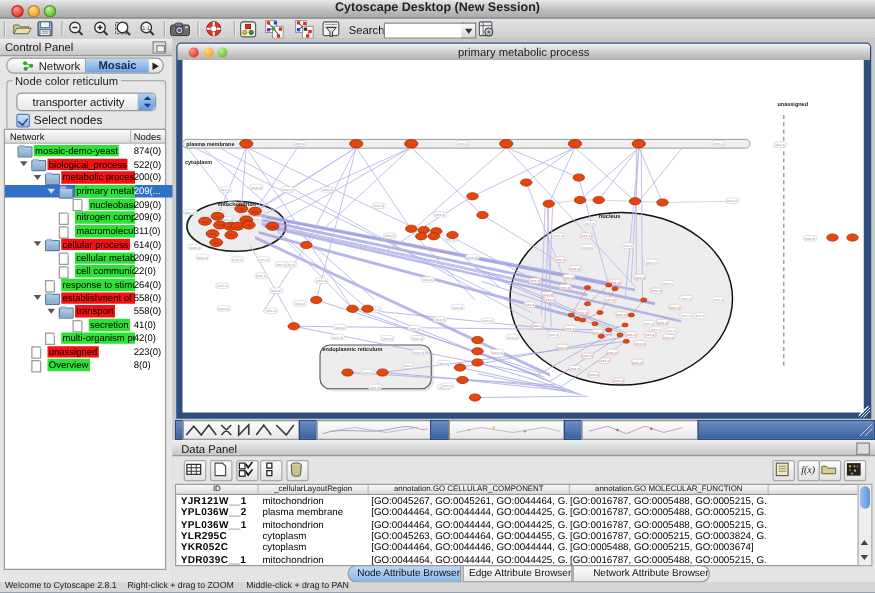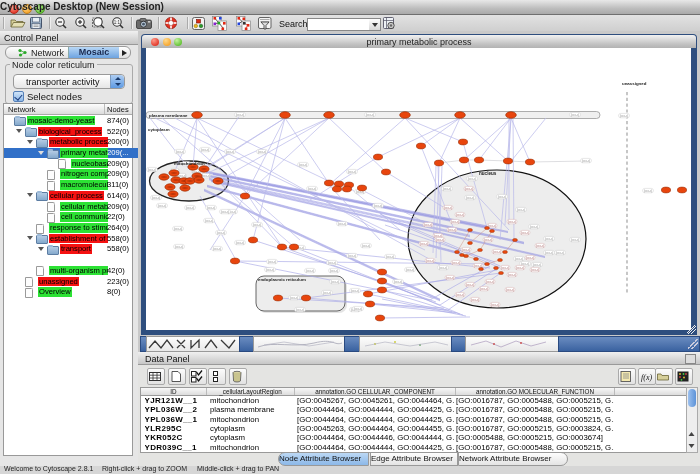--- a/index.html
+++ b/index.html
@@ -4,33 +4,33 @@
 <style>
 html,body{margin:0;padding:0;}
 body{width:700px;height:474px;position:relative;overflow:hidden;font-family:"Liberation Sans",sans-serif;background:#ccc;}
 .abs{position:absolute;}
 
 #titlebar{left:0;top:0;width:700px;height:14px;background:linear-gradient(#e8e8e8,#bdbdbd 60%,#a9a9a9);border-bottom:1px solid #6f6f6f;}
 .tl{position:absolute;top:3.5px;width:8px;height:8px;border-radius:50%;}
 #titlebar .t1{left:9px;background:radial-gradient(circle at 35% 30%,#ff9a8a,#e33d2e 70%);border:0.5px solid #b5281c;}
 #titlebar .t2{left:22px;background:radial-gradient(circle at 35% 30%,#ffd88a,#f6a832 70%);border:0.5px solid #c07f1d;}
 #titlebar .t3{left:35px;background:radial-gradient(circle at 35% 30%,#c4f2a0,#67c43a 70%);border:0.5px solid #4d942a;}
-#titlebar .tt{position:absolute;left:0;right:0;top:1px;font-size:10px;font-weight:bold;color:#222;}
+#titlebar .tt{position:absolute;left:0;right:0;top:1px;text-align:center;font-size:10px;font-weight:bold;color:#222;}
 
 #toolbar{left:0;top:15px;width:700px;height:16px;background:linear-gradient(#e2e2e2,#cfcfcf);border-bottom:1px solid #9b9b9b;}
 .sep{position:absolute;top:2px;height:12px;width:1px;background:#aaa;border-right:1px solid #eee;}
 .ticon{position:absolute;top:1px;}
 #searchlbl{position:absolute;left:279px;top:4px;font-size:9px;color:#111;}
 #searchbox{position:absolute;left:307px;top:2.5px;width:62px;height:11px;background:#fff;border:1px solid #888;}
 #searchbtn{position:absolute;left:369px;top:2.5px;width:11px;height:11px;background:linear-gradient(#fdfdfd,#d6d6d6);border:1px solid #888;border-left:none;}
 #searchbtn:after{content:"";position:absolute;left:2.5px;top:4px;border-left:3px solid transparent;border-right:3px solid transparent;border-top:4px solid #333;}
 
 
 #cpanel{left:0;top:31px;width:138px;height:435px;background:#e6e6e6;}
-#cphead{position:absolute;left:0;top:0;width:138px;height:13px;background:linear-gradient(#f0f0f0,#c6c6c6);border-bottom:1px solid #999;padding-left:28px;}
+#cphead{position:absolute;left:0;top:0;width:138px;height:13px;background:linear-gradient(#f0f0f0,#c6c6c6);border-bottom:1px solid #999;}
 #cphead span{position:absolute;left:4px;top:2px;font-size:9px;color:#111;}
 #cpfloat{position:absolute;right:5px;top:2px;width:9px;height:8px;border:1px solid #888;background:#ddd;}
 #cpfloat:after{content:"";position:absolute;left:2px;top:1.5px;width:5px;height:4px;border:1px solid #888;background:#eee;}
 #tabbar{position:absolute;left:5px;top:15px;width:124px;height:11px;border:1px solid #9a9a9a;border-radius:6px;background:linear-gradient(#fff,#e0e0e0);}
 #tabmosaic{position:absolute;left:62px;top:0px;width:50px;height:11px;background:linear-gradient(#b8d7f5,#6da3e0);border-left:1px solid #8aa;text-align:center;font-size:9px;font-weight:bold;color:#1a2a50;line-height:11px;}
 #tabnet{position:absolute;left:25px;top:1px;font-size:9px;color:#222;}
 #tabarrow{position:absolute;right:3px;top:2.5px;width:0;height:0;border-top:3.2px solid transparent;border-bottom:3.2px solid transparent;border-left:5px solid #222;}
 #groupbox{position:absolute;left:5px;top:33px;width:126px;height:38px;border:1px solid #aaa;border-radius:3px;}
 #grouplbl{position:absolute;left:4px;top:-5px;background:#e6e6e6;padding:0 2px;font-size:9px;color:#222;}
 #combo{position:absolute;left:7px;top:9px;width:110px;height:13px;border:1px solid #999;border-radius:4px;background:linear-gradient(#fff,#e6e6e6);}
@@ -86,21 +86,21 @@
 .dbtn{position:absolute;top:3px;width:16px;height:15px;border:1px solid #aaa;border-radius:2px;background:linear-gradient(#fcfcfc,#e2e2e2);}
 #dtable{position:absolute;left:2px;top:35px;width:548px;height:64px;background:#fff;border:1px solid #999;}
 #dthead{position:absolute;left:0;top:0;width:100%;height:7px;border-bottom:1px solid #999;background:linear-gradient(#f8f8f8,#dcdcdc);}
 .dth{position:absolute;top:0;font-size:6.3px;line-height:7.5px;color:#111;text-align:center;border-right:1px solid #bbb;height:7px;overflow:visible;white-space:nowrap;}
 .dtr{position:absolute;left:0;width:100%;height:9.35px;font-size:7.8px;color:#000;white-space:nowrap;}
 .dtr div{position:absolute;top:0px;overflow:hidden;}
 .did{font-weight:bold;letter-spacing:0.3px;font-size:8px;}
 #dvscroll{position:absolute;right:2px;top:35px;width:10px;height:64px;background:#eee;border:1px solid #aaa;}
 #dvthumb{position:absolute;left:0.5px;top:1px;width:8px;height:18px;border-radius:4px;background:linear-gradient(90deg,#9cc0ee,#5d93d8);}
 #dtabs{position:absolute;left:140px;top:100px;height:13px;}
-.dtab{position:absolute;top:0;height:12px;border:1px solid #999;background:linear-gradient(#fdfdfd,#e4e4e4);font-size:8px;color:#111;text-align:left;line-height:12px;white-space:nowrap;overflow:hidden;}
+.dtab{position:absolute;top:0;height:12px;border:1px solid #999;background:linear-gradient(#fdfdfd,#e4e4e4);font-size:8px;color:#111;text-align:right;line-height:12px;white-space:nowrap;overflow:hidden;}
 .dtab.sel{background:linear-gradient(#bcd8f4,#8cb8e8);}
 
 #statusbar{left:0;top:466px;width:700px;height:8px;background:#d6d6d6;font-size:7px;color:#222;}
 #statusbar span{position:absolute;top:-1px;}
 </style>
 </head>
 <body>
 <div id="titlebar" class="abs">
     <div class="tl t1"></div>
     <div class="tl t2"></div>
@@ -322,20 +322,25 @@
         <div class="tri" style="left:23px"></div>
         <div class="fold" style="left:32px"></div>
         <div class="tlabel lred" style="left:45px;max-width:57px">establishment of lo</div>
         <div class="tcount">558(0)</div>
       </div>
 <div class="trow" style="top:139.9px">
         <div class="tri" style="left:34px"></div>
         <div class="fold" style="left:43px"></div>
         <div class="tlabel lred" style="left:56px;max-width:46px">transport</div>
         <div class="tcount">558(0)</div>
+      </div>
+<div class="trow" style="top:150.7px">
+        <div class="file" style="left:54px"></div>
+        <div class="tlabel lgreen" style="left:67px;max-width:35px">secretion</div>
+        <div class="tcount">41(0)</div>
       </div>
 <div class="trow" style="top:161.4px">
         <div class="file" style="left:32px"></div>
         <div class="tlabel lgreen" style="left:45px;max-width:57px">multi-organism pro</div>
         <div class="tcount">42(0)</div>
       </div>
 <div class="trow" style="top:172.1px">
         <div class="file" style="left:21px"></div>
         <div class="tlabel lred" style="left:34px;max-width:68px">unassigned</div>
         <div class="tcount">223(0)</div>

